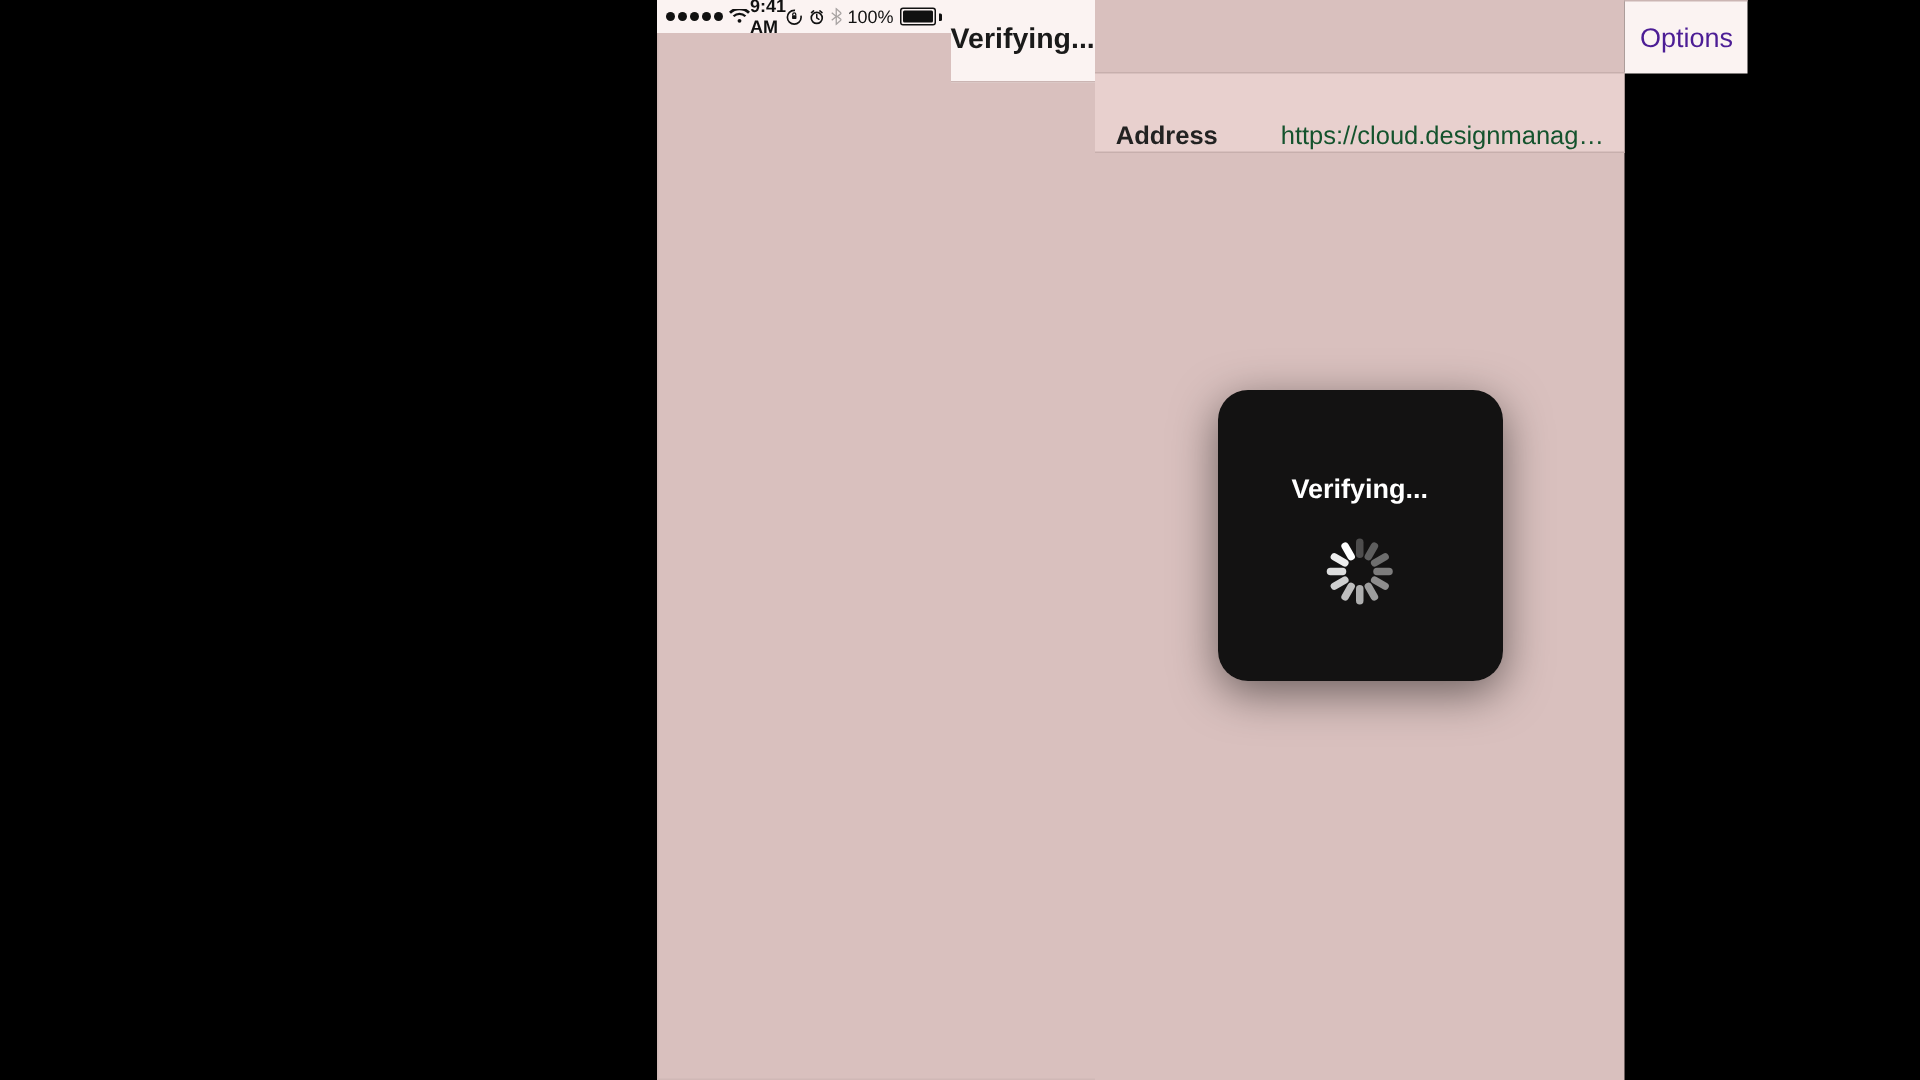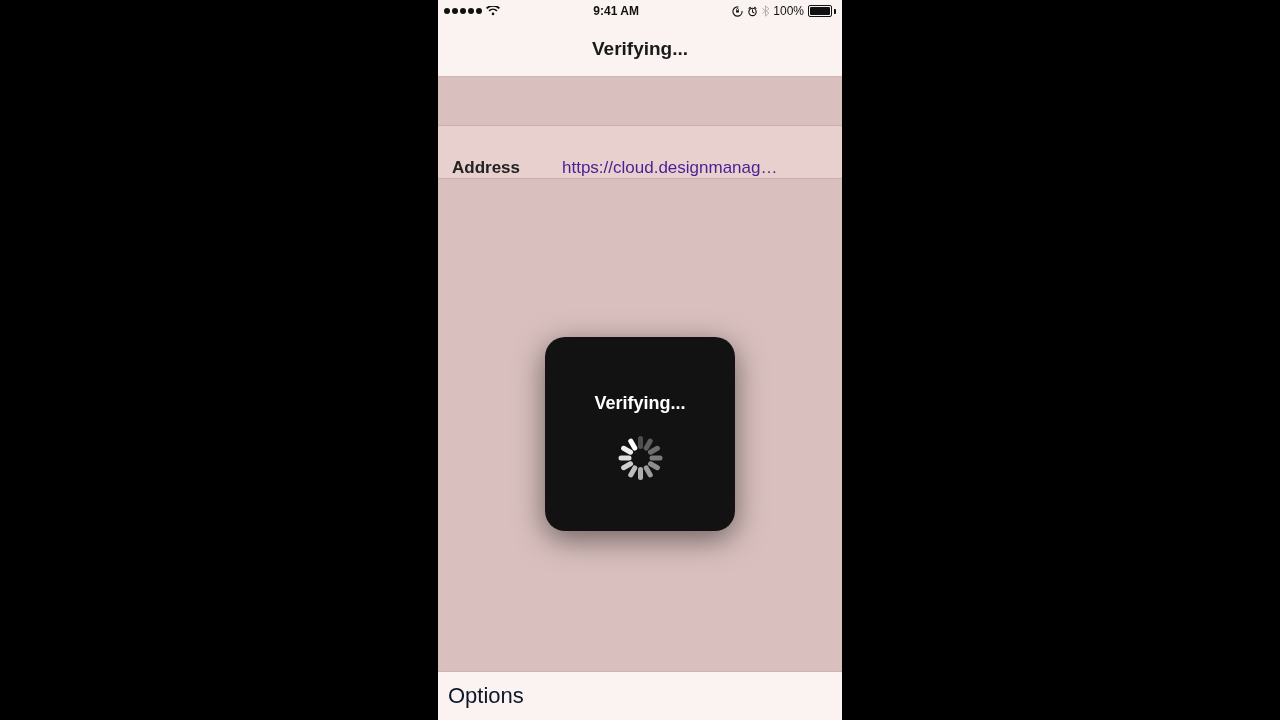--- a/index.html
+++ b/index.html
@@ -19,21 +19,21 @@
   }
   .phone {
     position: absolute;
     left: 50%;
     top: 0;
     transform: translateX(-50%);
     width: 404px;
     height: 720px;
     background: #d9c0be;
     display: flex;
-    flex-direction: column;
+    flex-direction: row;
     box-shadow: inset 0 0 0 1px rgba(0,0,0,0.04);
   }
 
   
   .status-bar {
     height: 22px;
     background: #fbf3f2;
     display: flex;
     align-items: center;
     justify-content: space-between;
@@ -112,21 +112,21 @@
     font-size: 17px;
   }
   .row-label {
     font-weight: 700;
     color: #222;
     width: 110px;
     flex: 0 0 auto;
   }
   .row-value {
     flex: 1 1 auto;
-    color: #4c1d95;
+    color: #14532d;
     font-size: 17px;
     border: none;
     background: transparent;
     outline: none;
     text-align: left;
     white-space: nowrap;
     overflow: hidden;
     text-overflow: ellipsis;
     min-width: 0;
   }
@@ -156,22 +156,22 @@
   
   .toolbar {
     height: 48px;
     background: #fbf3f2;
     border-top: 1px solid #cbb5b3;
     display: flex;
     align-items: center;
     padding: 0 10px;
   }
   .toolbar-btn {
-    color: #0f172a;
-    font-size: 22px;
+    color: #4c1d95;
+    font-size: 18px;
     font-weight: 400;
   }
 
   
   .hud {
     position: absolute;
     left: 50%;
     top: 260px;
     transform: translateX(-50%);
     width: 190px;

